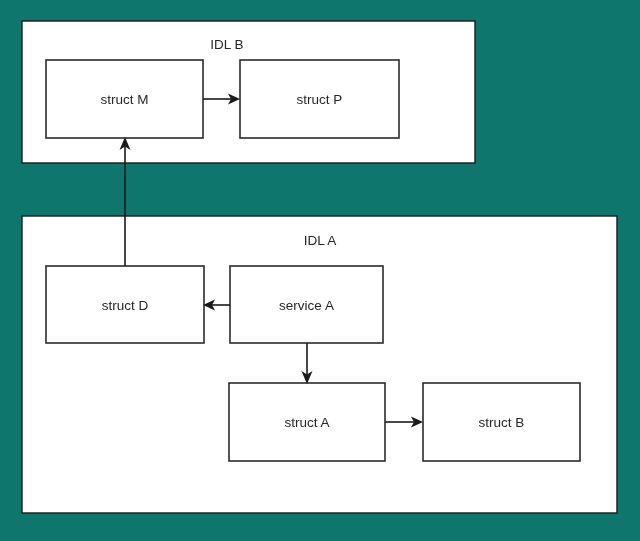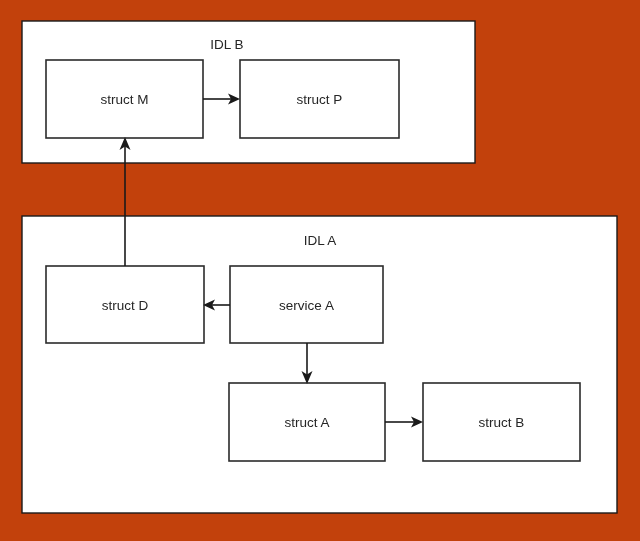--- a/index.html
+++ b/index.html
@@ -7,21 +7,21 @@
     padding: 0;
     background: #ffffff;
   }
   body {
     font-family: "Liberation Sans", sans-serif;
   }
   #canvas {
     position: relative;
     width: 640px;
     height: 541px;
-    background: #c2410c;
+    background: #0f766e;
     overflow: hidden;
   }
   #diagram-svg {
     position: absolute;
     left: 0;
     top: 0;
     width: 640px;
     height: 541px;
   }
   .container-box {

